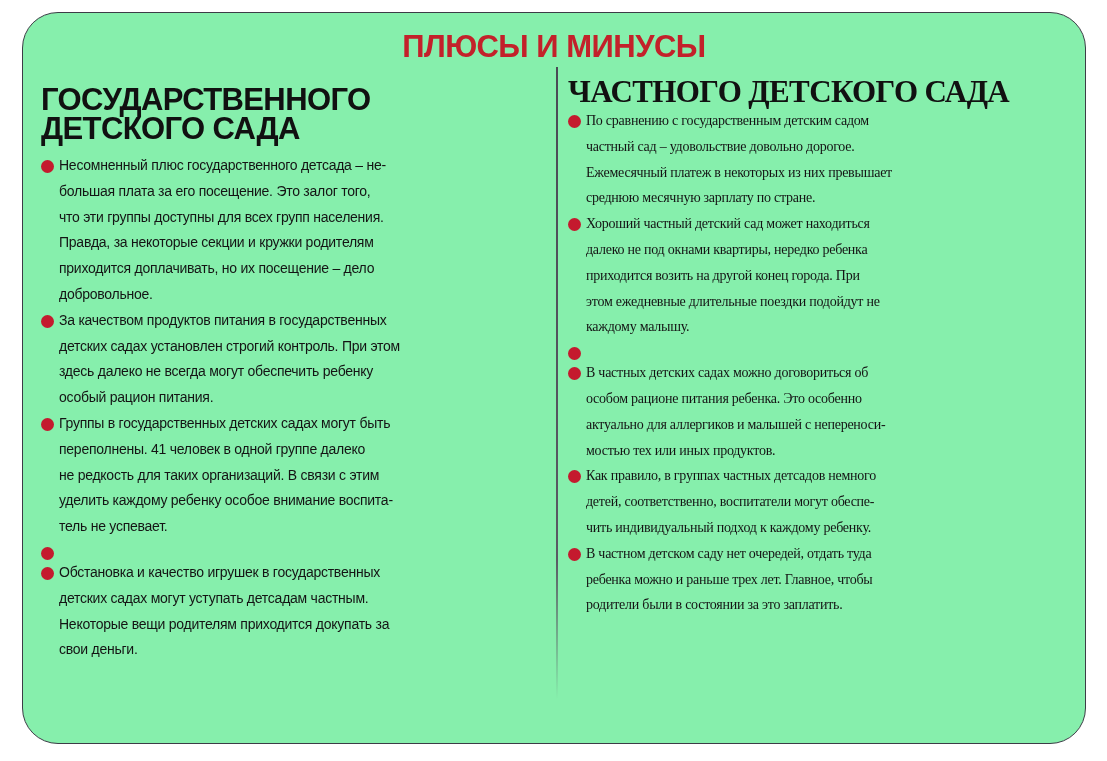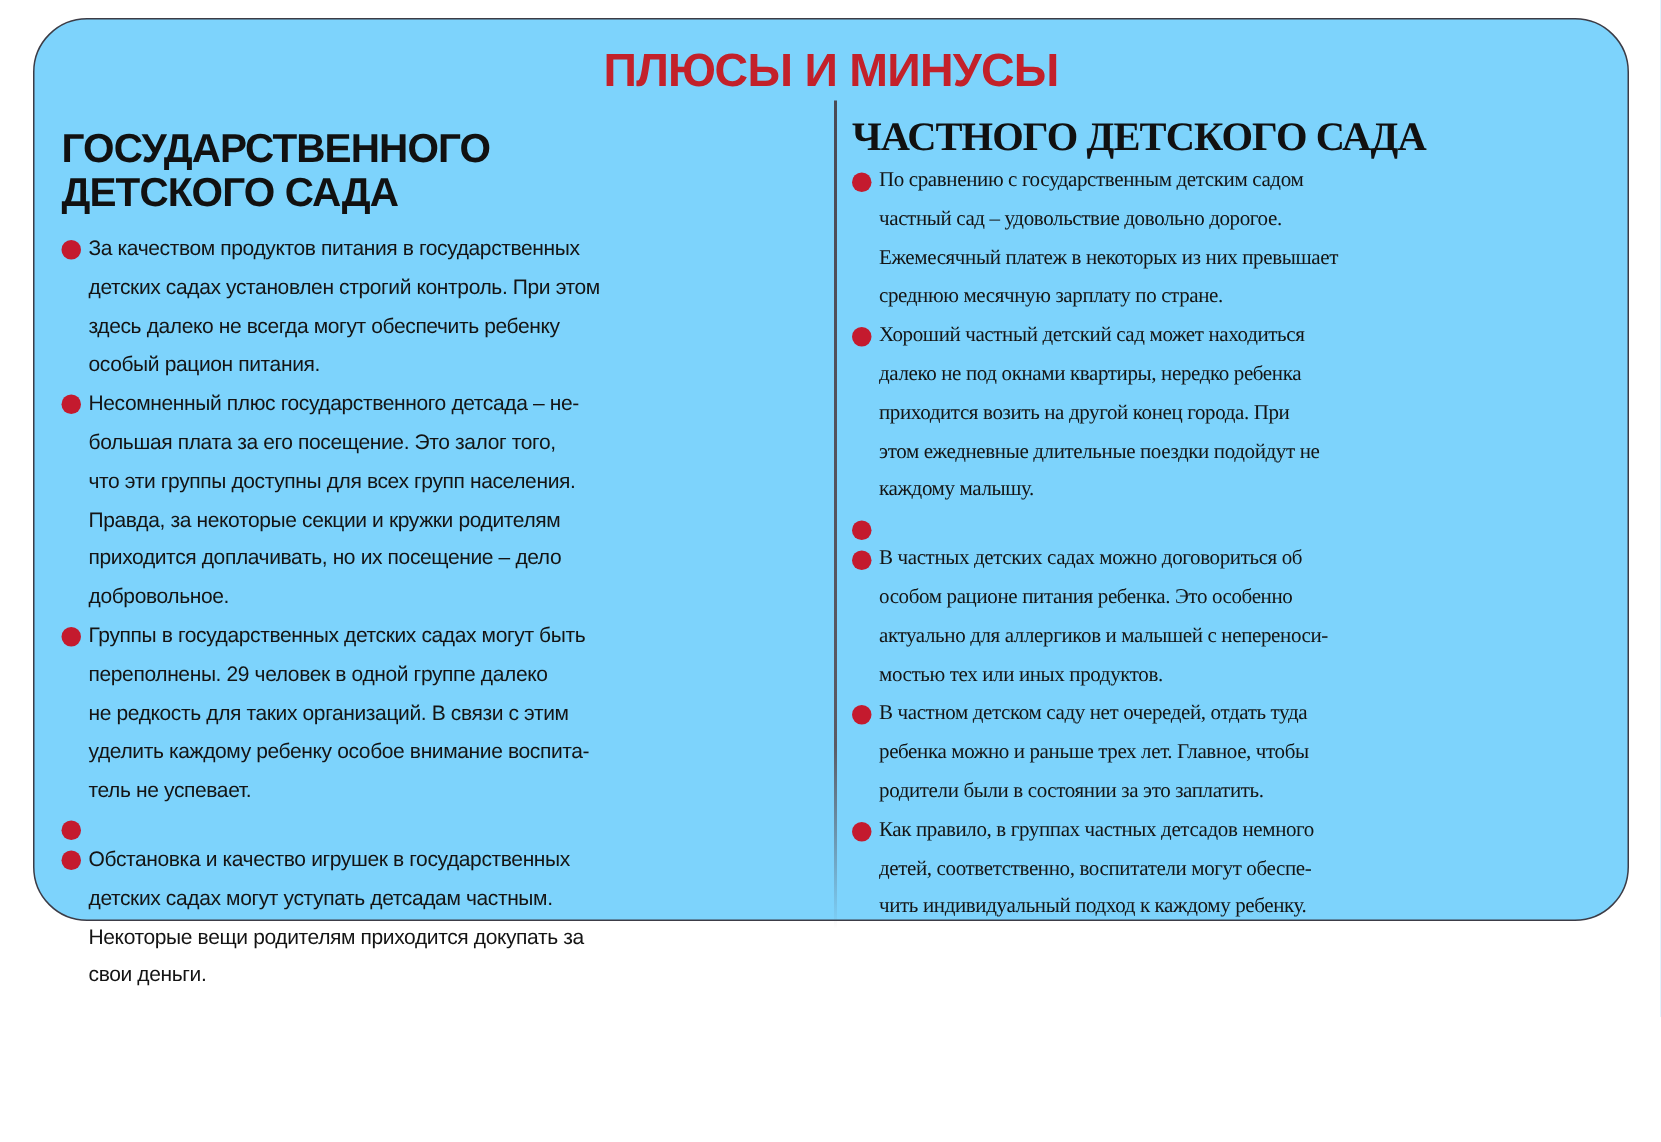--- a/index.html
+++ b/index.html
@@ -5,22 +5,22 @@
   * { margin: 0; padding: 0; box-sizing: border-box; }
   html, body {
     width: 1107px; height: 761px;
     background: #ffffff;
     font-family: "Liberation Sans", "DejaVu Sans", sans-serif;
     overflow: hidden;
   }
   .card {
     position: absolute;
     left: 22px; top: 12px;
-    width: 1064px; height: 602px;
-    background: #7dd3fc;
+    width: 1064px; height: 732px;
+    background: #86efac;
     border: 1.5px solid #3c3c46;
     border-radius: 36px;
     display: flex;
     flex-direction: column;
   }
   .page-title {
     margin-top: 15px;
     text-align: center;
     font-size: 31px;
     line-height: 37px;
@@ -42,21 +42,21 @@
   .col-right { padding-left: 10px; font-family: Liberation Serif, serif; }
   .divider {
     width: 2px;
     flex: 0 0 2px;
     margin: 2px 0 44px 0;
     background: linear-gradient(to bottom,
       #4a4a55 0%, #5a5a64 78%, rgba(90,90,100,0) 100%);
   }
   .col-heading {
     font-weight: 700;
-    font-size: 27px;
+    font-size: 31px;
     line-height: 29px;
     letter-spacing: -0.6px;
     color: #111111;
     text-transform: uppercase;
     white-space: pre-line;
   }
   .col-left  .col-heading { margin-top: 20px; margin-bottom: 10px; }
   .col-right .col-heading { margin-top: 12px; margin-bottom: 2px; }
   ul.points {
     list-style: none;
@@ -86,38 +86,38 @@
 <div class="card">
   <div class="page-title">ПЛЮСЫ И МИНУСЫ</div>
   <div class="columns">
 
     <section class="col col-left">
       <h2 class="col-heading">ГОСУДАРСТВЕННОГО
 ДЕТСКОГО САДА</h2>
       <ul class="points">
         <li>
           <span class="dot"></span>
-          <span class="item-text">За качеством продуктов питания в государственных
-детских садах установлен строгий контроль. При этом
-здесь далеко не всегда могут обеспечить ребенку
-особый рацион питания.</span>
-        </li>
-        <li>
-          <span class="dot"></span>
           <span class="item-text">Несомненный плюс государственного детсада – не-
 большая плата за его посещение. Это залог того,
 что эти группы доступны для всех групп населения.
 Правда, за некоторые секции и кружки родителям
 приходится доплачивать, но их посещение – дело
 добровольное.</span>
         </li>
         <li>
           <span class="dot"></span>
+          <span class="item-text">За качеством продуктов питания в государственных
+детских садах установлен строгий контроль. При этом
+здесь далеко не всегда могут обеспечить ребенку
+особый рацион питания.</span>
+        </li>
+        <li>
+          <span class="dot"></span>
           <span class="item-text">Группы в государственных детских садах могут быть
-переполнены. 29 человек в одной группе далеко
+переполнены. 41 человек в одной группе далеко
 не редкость для таких организаций. В связи с этим
 уделить каждому ребенку особое внимание воспита-
 тель не успевает.</span>
         </li>
         <li>
           <span class="dot"></span>
         </li>
         <li>
           <span class="dot"></span>
           <span class="item-text">Обстановка и качество игрушек в государственных
@@ -153,27 +153,27 @@
         </li>
         <li>
           <span class="dot"></span>
           <span class="item-text">В частных детских садах можно договориться об
 особом рационе питания ребенка. Это особенно
 актуально для аллергиков и малышей с непереноси-
 мостью тех или иных продуктов.</span>
         </li>
         <li>
           <span class="dot"></span>
+          <span class="item-text">Как правило, в группах частных детсадов немного
+детей, соответственно, воспитатели могут обеспе-
+чить индивидуальный подход к каждому ребенку.</span>
+        </li>
+        <li>
+          <span class="dot"></span>
           <span class="item-text">В частном детском саду нет очередей, отдать туда
 ребенка можно и раньше трех лет. Главное, чтобы
 родители были в состоянии за это заплатить.</span>
-        </li>
-        <li>
-          <span class="dot"></span>
-          <span class="item-text">Как правило, в группах частных детсадов немного
-детей, соответственно, воспитатели могут обеспе-
-чить индивидуальный подход к каждому ребенку.</span>
         </li>
       </ul>
     </section>
 
   </div>
 </div>
 
 </body></html>

